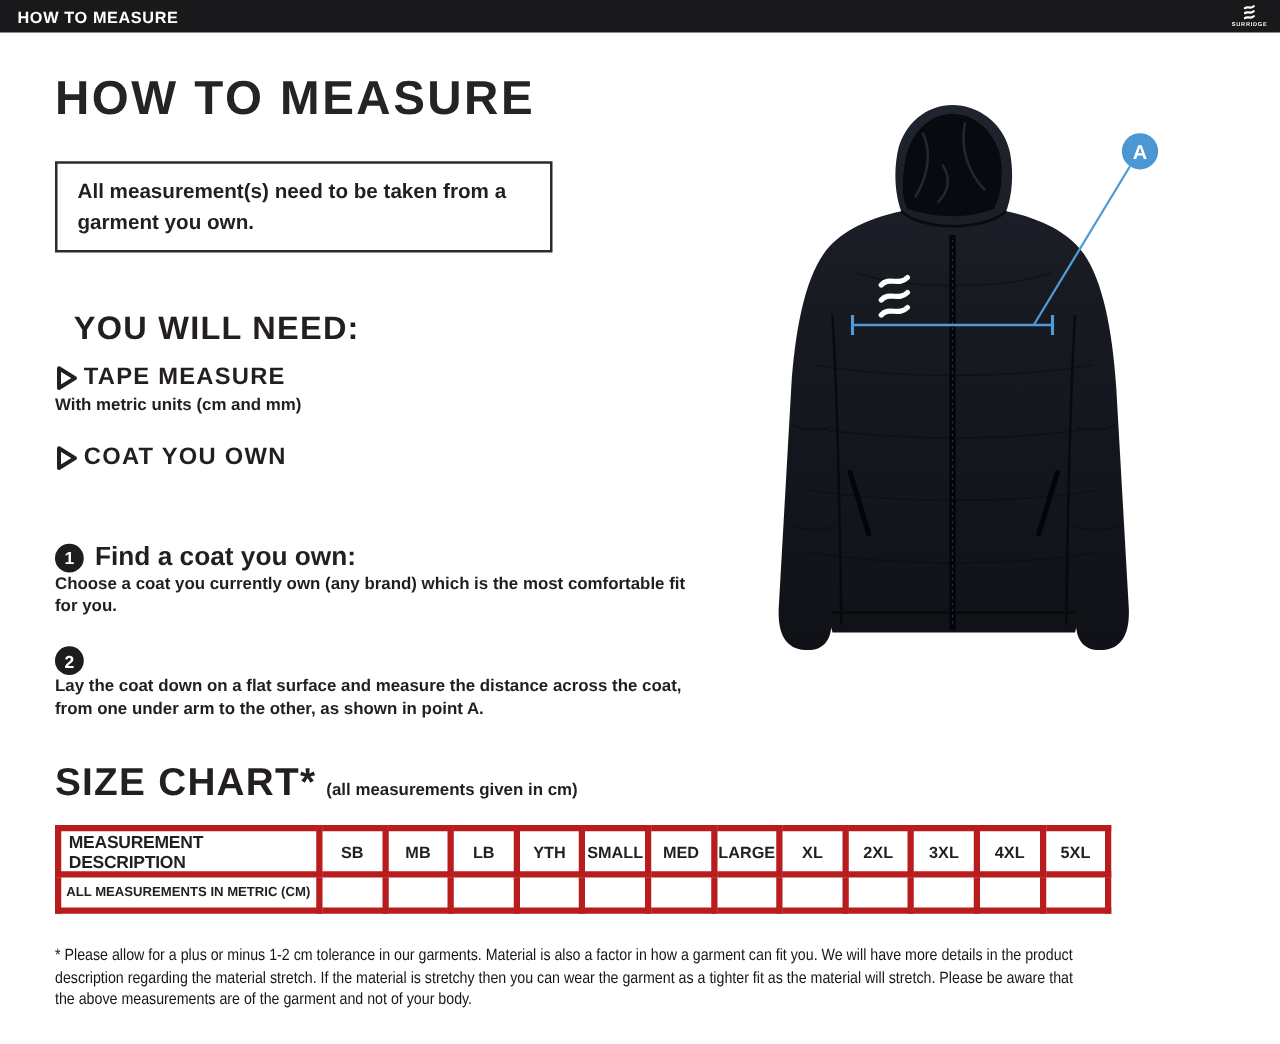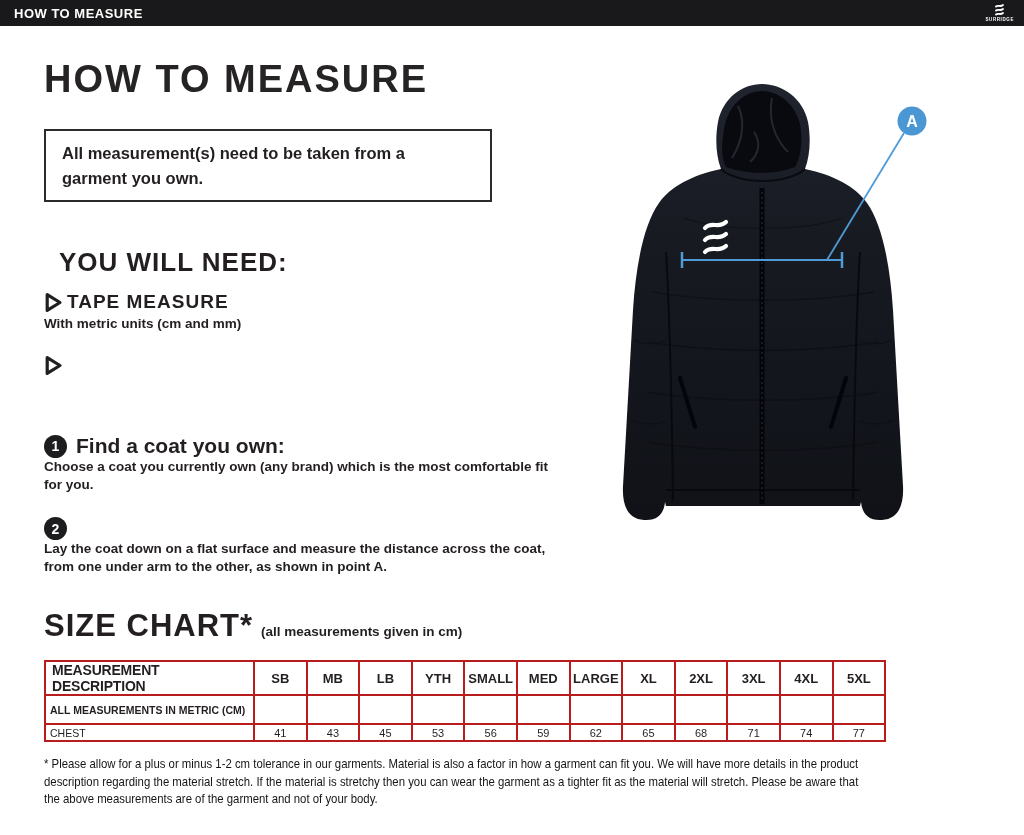--- a/index.html
+++ b/index.html
@@ -19,21 +19,21 @@
   .brand{ display:flex; flex-direction:column; align-items:center; line-height:1; gap:1px; }
   .brand svg{ display:block; }
   .brand-name{ font-size:4.5px; font-weight:bold; letter-spacing:.6px; color:#fff; }
 
   
   .page-title{
     position:absolute; left:44px; top:58px; margin:0;
     font-size:38px; font-weight:bold; letter-spacing:2px; color:#262324;
   }
   .notice{
-    position:absolute; left:44px; top:129px; width:448px; height:73px;
+    position:absolute; left:44px; top:129px; width:398px; height:73px;
     border:2px solid #2b2b2b; display:flex; align-items:center; padding:0 16px;
   }
   .notice p{ margin:0; font-size:16.5px; font-weight:bold; line-height:1.5; }
 
   .need-heading{
     position:absolute; left:44px; top:232px; margin:15px;
     font-size:26px; font-weight:bold; letter-spacing:1px;
   }
   .need-item{ position:absolute; left:44px; }
   .need-item.first{ top:291px; }
@@ -55,21 +55,21 @@
 
   .chart-heading{ position:absolute; left:44px; top:608px; display:flex; align-items:baseline; }
   .chart-heading h2{ margin:0; font-size:31px; font-weight:bold; letter-spacing:1px; }
   .chart-sub{ font-size:13.5px; font-weight:bold; margin-left:8px; }
 
   
   table.size-table{
     position:absolute; left:44px; top:660px; border-collapse:collapse;
     border:2px solid #1a1a1a; table-layout:fixed;
   }
-  .size-table th, .size-table td{ border:2px solid #b91c1c; padding:0; }
+  .size-table th, .size-table td{ border:5px solid #b91c1c; padding:0; }
   .size-table col.c0{ width:209px; }
   .size-table col.cs{ width:52.6px; }
   tr.hdr{ height:27px; }
   tr.r1{ height:29px; }
   tr.r2{ height:17px; }
   tr.hdr th{ font-size:13px; font-weight:bold; text-align:center; }
   tr.hdr th.c0{ font-size:14px; text-align:left; padding-left:6px; letter-spacing:-0.2px; }
   tr.r1 td{ font-size:10.5px; }
   tr.r1 td.c0{ font-weight:bold; text-align:left; padding-left:4px; white-space:nowrap; }
   tr.r2 td{ font-size:11px; text-align:center; }
@@ -117,20 +117,21 @@
     <span>TAPE MEASURE</span>
   </div>
   <div class="need-desc">With metric units (cm and mm)</div>
 </div>
 
 <div class="need-item second">
   <div class="need-title">
     <svg width="19" height="21" viewBox="0 0 19 21">
       <path d="M3.2 2.6 L16 10.5 L3.2 18.4 Z" fill="none" stroke="#221f20" stroke-width="3.2" stroke-linejoin="round"></path>
     </svg>
+    <span>COAT YOU OWN</span>
   </div>
 </div>
 
 <div class="step one">
   <div class="step-head">
     <span class="step-num">1</span>
     <span class="step-title">Find a coat you own:</span>
   </div>
   <div class="step-desc">Choose a coat you currently own (any brand) which is the most comfortable fit for you.</div>
 </div>
@@ -187,35 +188,20 @@
     <td></td>
     <td></td>
     <td></td>
     <td></td>
     <td></td>
     <td></td>
     <td></td>
     <td></td>
     <td></td>
   </tr>
-  <tr class="r2">
-    <td class="c0">CHEST</td>
-    <td>41</td>
-    <td>43</td>
-    <td>45</td>
-    <td>53</td>
-    <td>56</td>
-    <td>59</td>
-    <td>62</td>
-    <td>65</td>
-    <td>68</td>
-    <td>71</td>
-    <td>74</td>
-    <td>77</td>
-  </tr>
 </tbody>
   </table>
 
 <p class="footnote">* Please allow for a plus or minus 1-2 cm tolerance in our garments. Material is also a factor in how a garment can fit you. We will have more details in the product description regarding the material stretch.  If the material is stretchy then you can wear the garment as a tighter fit as the material will stretch.  Please be aware that the above measurements are of the garment and not of your body.</p>
 
 <div class="figure">
   <svg width="404" height="500" viewBox="0 0 404 500">
     <defs>
       <linearGradient id="jg" x1="0" y1="0" x2="0" y2="1">
         <stop offset="0" stop-color="#20242e"></stop>

